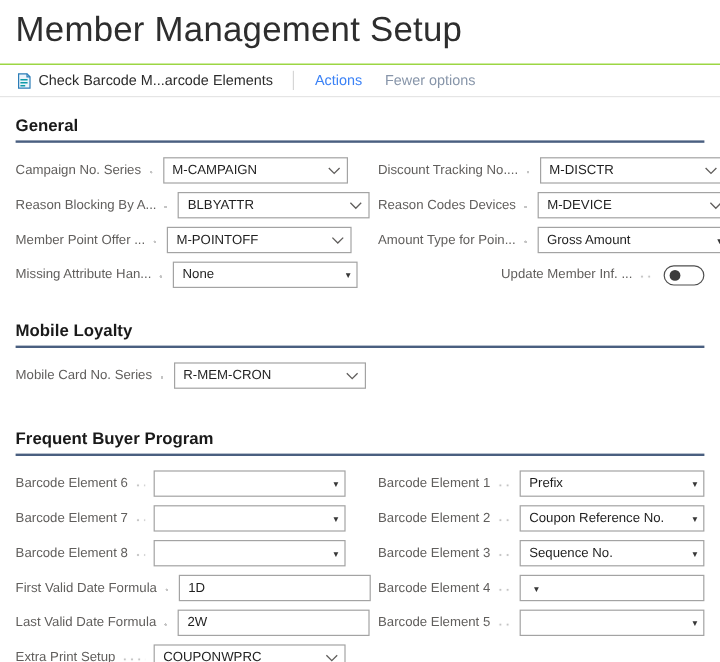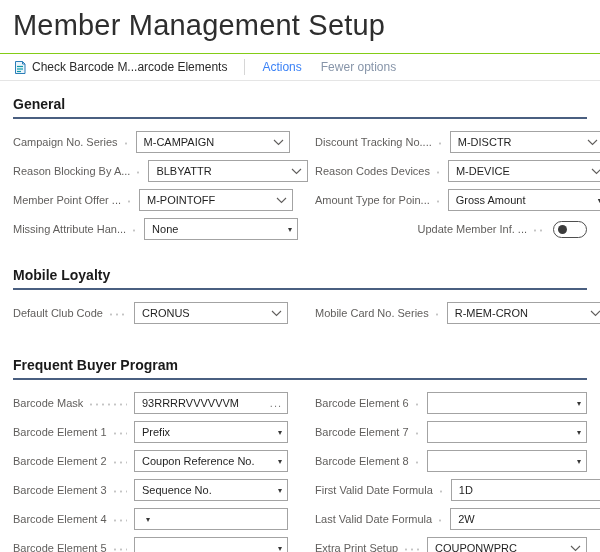--- a/index.html
+++ b/index.html
@@ -176,32 +176,20 @@
         </div>
       </div>
 
     </div>
   </div>
 
   <div class="section mt-mobile">
     <div class="sec-head">Mobile Loyalty</div>
     <div class="grid">
 
-      <div class="cell c1">
-        <span class="lbl">Default Club Code</span>
-        <span class="leader"></span>
-        <div class="box">
-          <span class="val">CRONUS</span>
-          <span class="chev">
-              <svg width="11" height="7" viewBox="0 0 11 7">
-                <path d="M1 1 L5.5 5.5 L10 1" fill="none" stroke="#605e5c" stroke-width="1.1"></path>
-              </svg>
-            </span>
-        </div>
-      </div>
 
       <div class="cell c2">
         <span class="lbl">Mobile Card No. Series</span>
         <span class="leader"></span>
         <div class="box">
           <span class="val">R-MEM-CRON</span>
           <span class="chev">
               <svg width="11" height="7" viewBox="0 0 11 7">
                 <path d="M1 1 L5.5 5.5 L10 1" fill="none" stroke="#605e5c" stroke-width="1.1"></path>
               </svg>
@@ -209,28 +197,20 @@
         </div>
       </div>
 
     </div>
   </div>
 
   <div class="section mt-fbp">
     <div class="sec-head">Frequent Buyer Program</div>
     <div class="grid">
 
-      <div class="cell c1">
-        <span class="lbl">Barcode Mask</span>
-        <span class="leader"></span>
-        <div class="box">
-          <span class="val">93RRRRVVVVVVM</span>
-          <span class="assist">...</span>
-        </div>
-      </div>
 
       <div class="cell c2">
         <span class="lbl">Barcode Element 6</span>
         <span class="leader"></span>
         <div class="box">
           <span class="val"></span>
           <span class="sel-arrow">▾</span>
         </div>
       </div>
 

